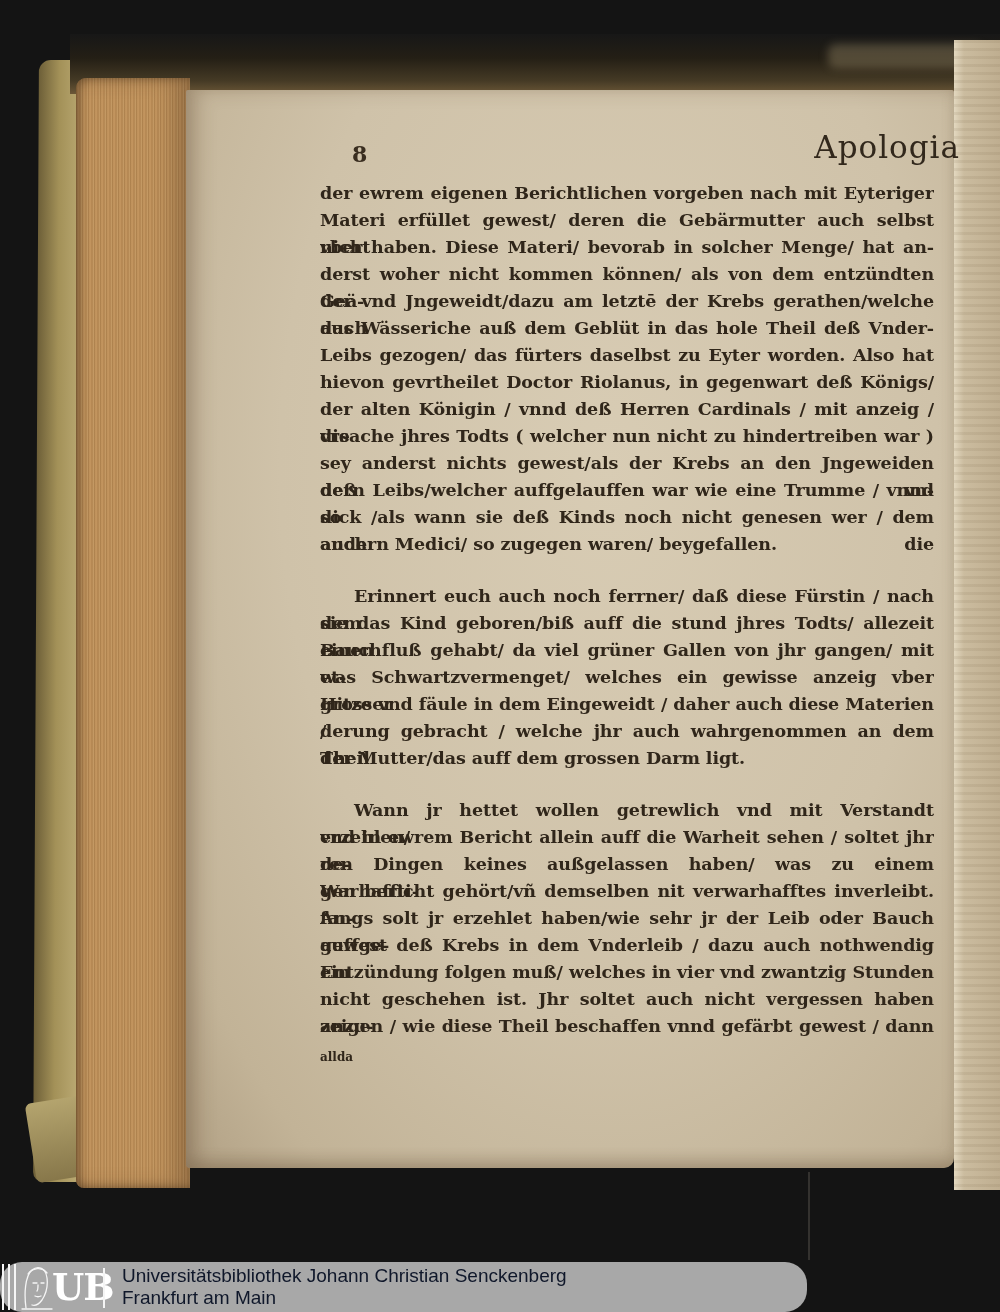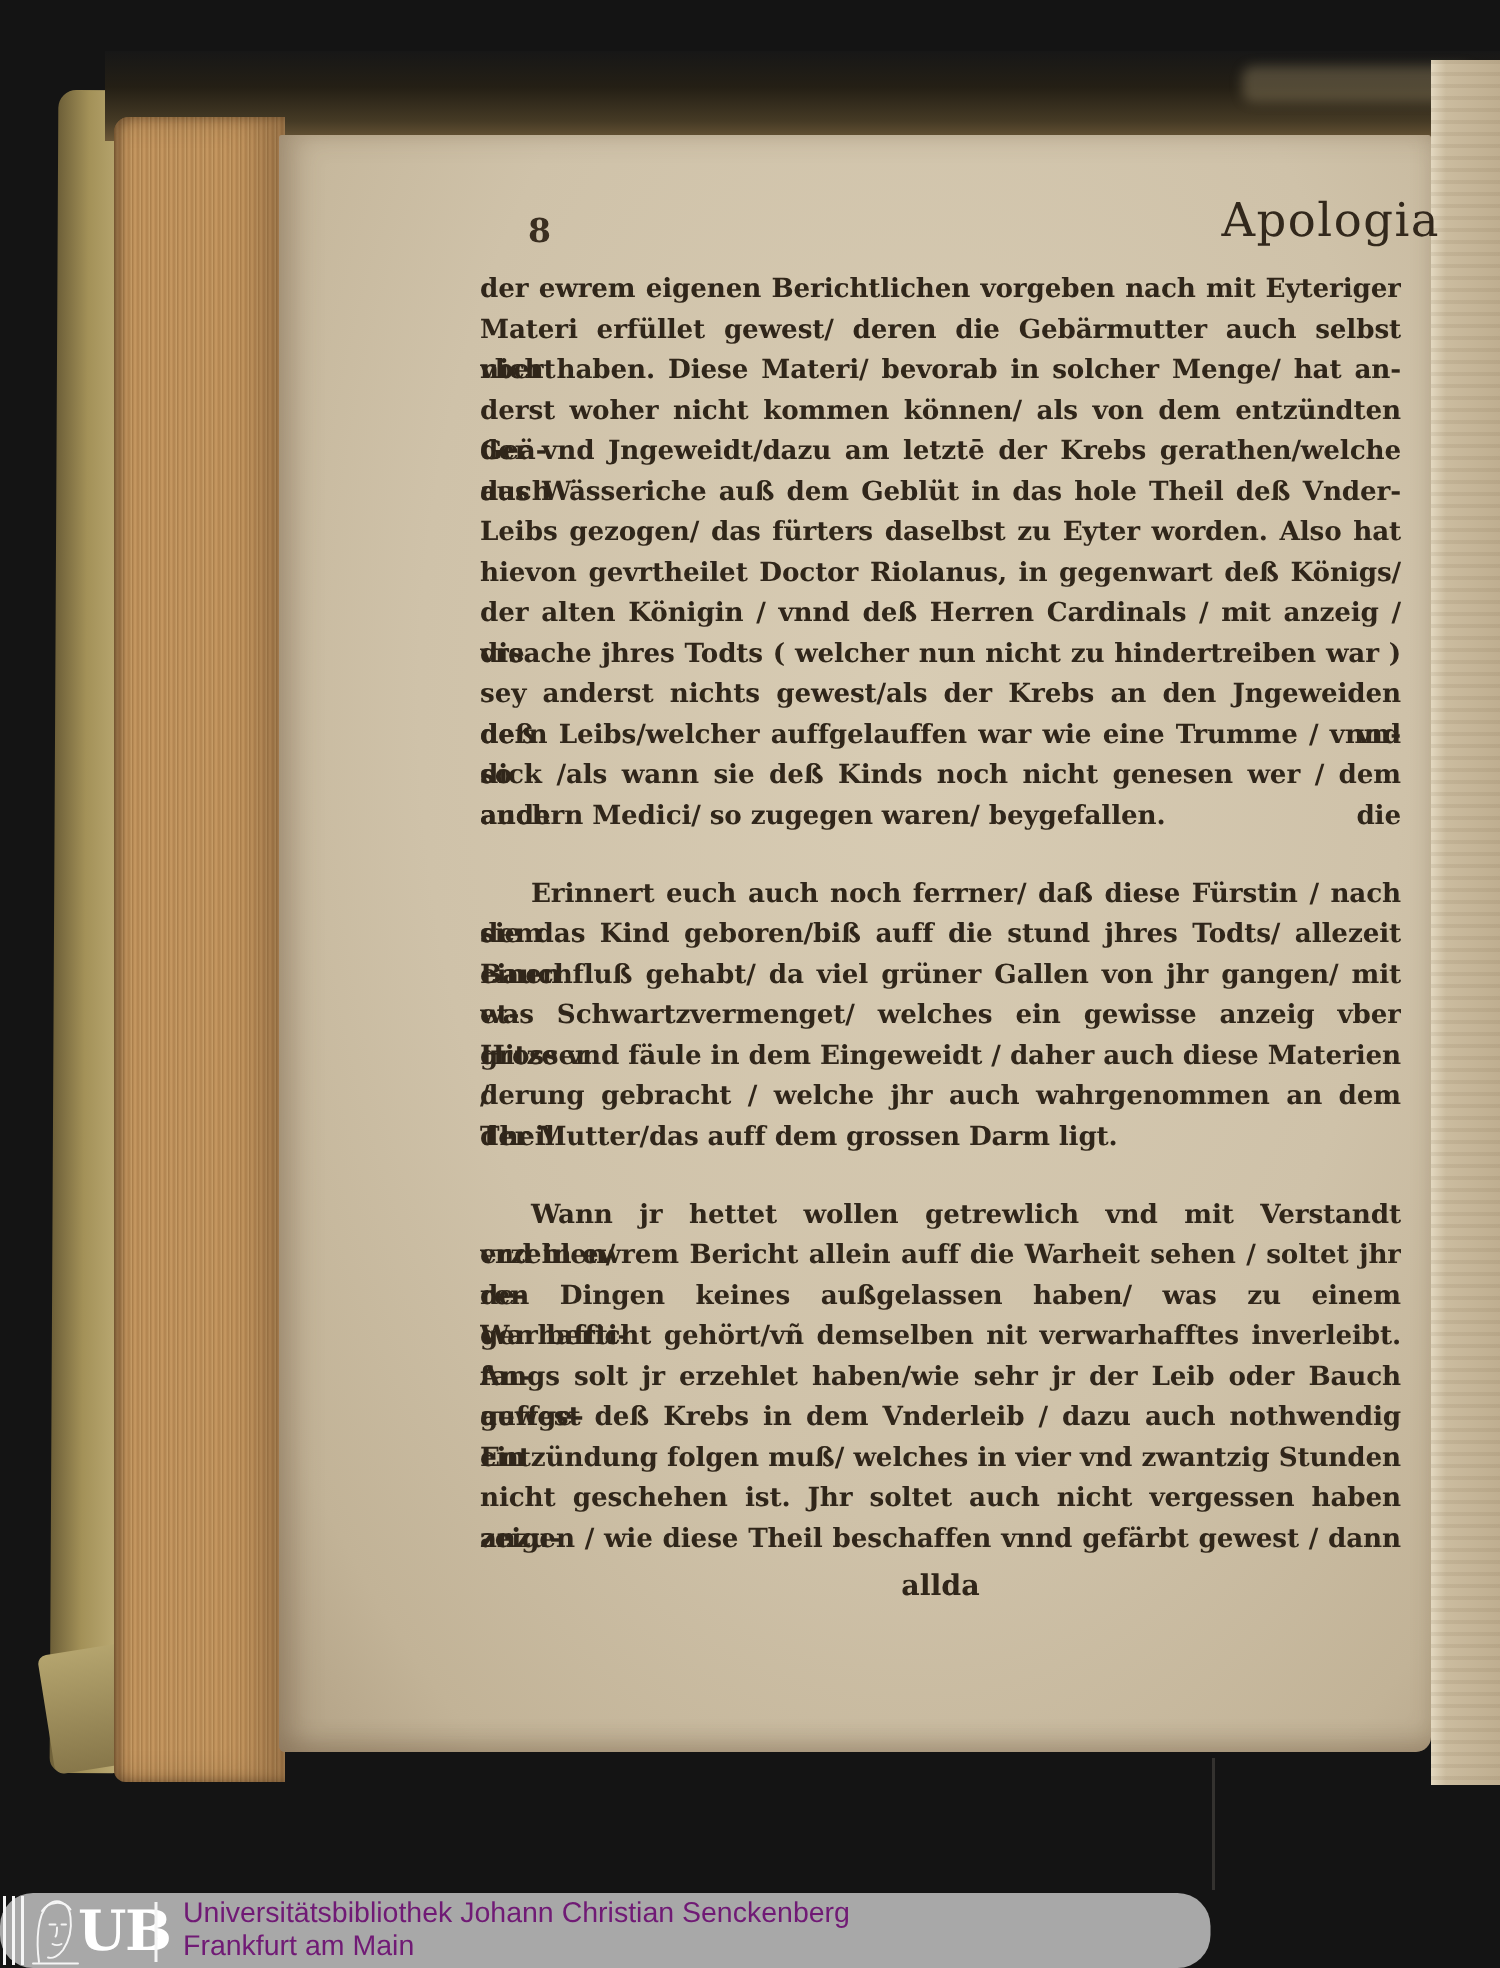--- a/index.html
+++ b/index.html
@@ -33,32 +33,32 @@
   
   .page-number{position:absolute;left:352px;top:141px;font-size:22px;font-weight:700;
     color:#3a2e20;}
   .running-title{position:absolute;left:360px;top:129px;width:600px;text-align:right;
     font-size:31px;color:#32281c;letter-spacing:1px;}
   .body-text{position:absolute;left:320px;top:180px;width:614px;overflow:hidden;}
   .line{height:27px;line-height:27px;font-size:17.5px;font-weight:700;color:#30261a;
     letter-spacing:-.1px;text-align:justify;text-align-last:justify;}
   .line.plain{text-align-last:left;}
   .line.indent{text-indent:34px;margin-top:25px;}
-  .catchword{height:27px;line-height:27px;font-size:19px;font-weight:700;color:#30261a;
-    text-align:center;}
+  .catchword{height:27px;line-height:27px;font-size:12px;font-weight:700;color:#30261a;
+    text-align:left;}
   
   .banner{position:absolute;left:0;top:1262px;width:807px;height:50px;background:#a8a8a8;border-radius:22px;}
   .logo{position:absolute;left:0;top:0;width:104px;height:50px;}
   .logo-lines{position:absolute;left:2px;top:2px;width:18px;height:46px;
     background:repeating-linear-gradient(90deg,#f5f5f5 0 2px,rgba(0,0,0,0) 2px 6px);}
   .logo-face{position:absolute;left:20px;top:2px;}
   .logo-ub{position:absolute;left:52px;top:1px;font-family:"DejaVu Serif",serif;
     font-weight:700;font-size:37px;line-height:48px;color:#ffffff;letter-spacing:-1px;}
   .logo-sep{position:absolute;left:103px;top:6px;width:2px;height:40px;background:#f5f5f5;}
-  .banner-text{position:absolute;left:122px;top:3px;color:#701a75;
+  .banner-text{position:absolute;left:122px;top:3px;color:#0f172a;
     font-family:"Liberation Sans",sans-serif;font-size:19px;line-height:22px;font-weight:400;}
 </style>
 </head>
 <body>
 
 <div class="photo">
 
   <div class="cover-edge"></div>
   <div class="cover-flap"></div>
   <div class="top-edge"></div>

